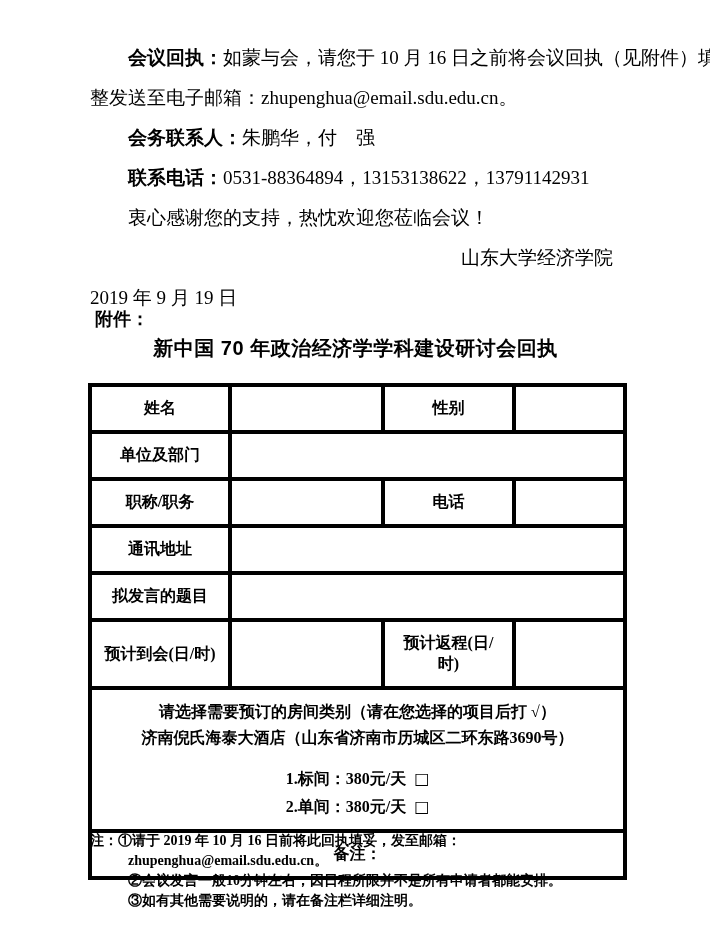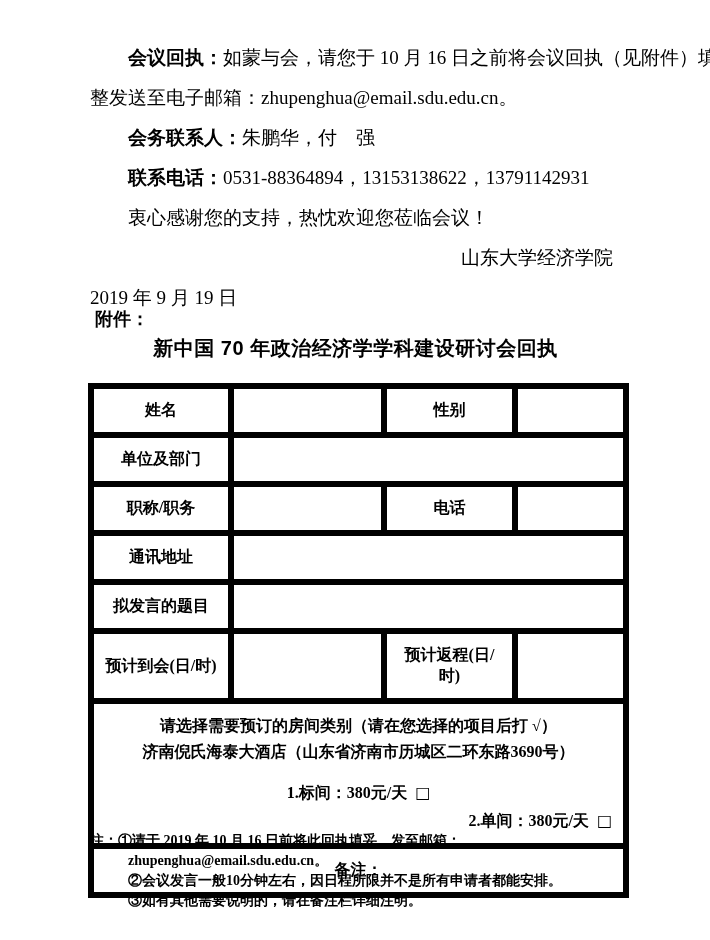--- a/index.html
+++ b/index.html
@@ -27,33 +27,33 @@
     letter-spacing:0.5px;
   }
   
   table.form{
     position:absolute;left:88px;top:383px;
     border-collapse:collapse;table-layout:fixed;
     width:535px;
     font-size:16px;font-weight:bold;
   }
   table.form td{
-    border:6px solid #000000;
+    border:4px solid #000000;
     text-align:center;vertical-align:middle;
     padding:11px;
     overflow:hidden;
   }
   tr.r{height:37px;}
   tr.room-row{height:124px;}
   tr.remark-row{height:41px;}
   td.roomcell{text-align:left;vertical-align:top;padding:2px 4px 0 4px;}
   .roomline1{line-height:22px;margin-top:0;}
   .roomline2{line-height:22px;margin-top:4px;}
   .roomopt1{line-height:22px;margin-top:19px;}
-  .roomopt2{line-height:22px;margin-top:6px;text-align:right;}
+  .roomopt2{line-height:22px;margin-top:6px;}
   .cbx{font-family:"DejaVu Sans",sans-serif;font-size:16px;margin-left:8px;font-weight:normal;}
   td.remarkcell{text-align:left;padding-left:4px;}
   
   .notes{position:absolute;left:90px;top:831px;width:540px;font-size:14px;font-weight:bold;}
   .nline{line-height:20px;white-space:nowrap;}
   .nline.ind{padding-left:38px;}
 </style>
 </head>
 <body>
 

